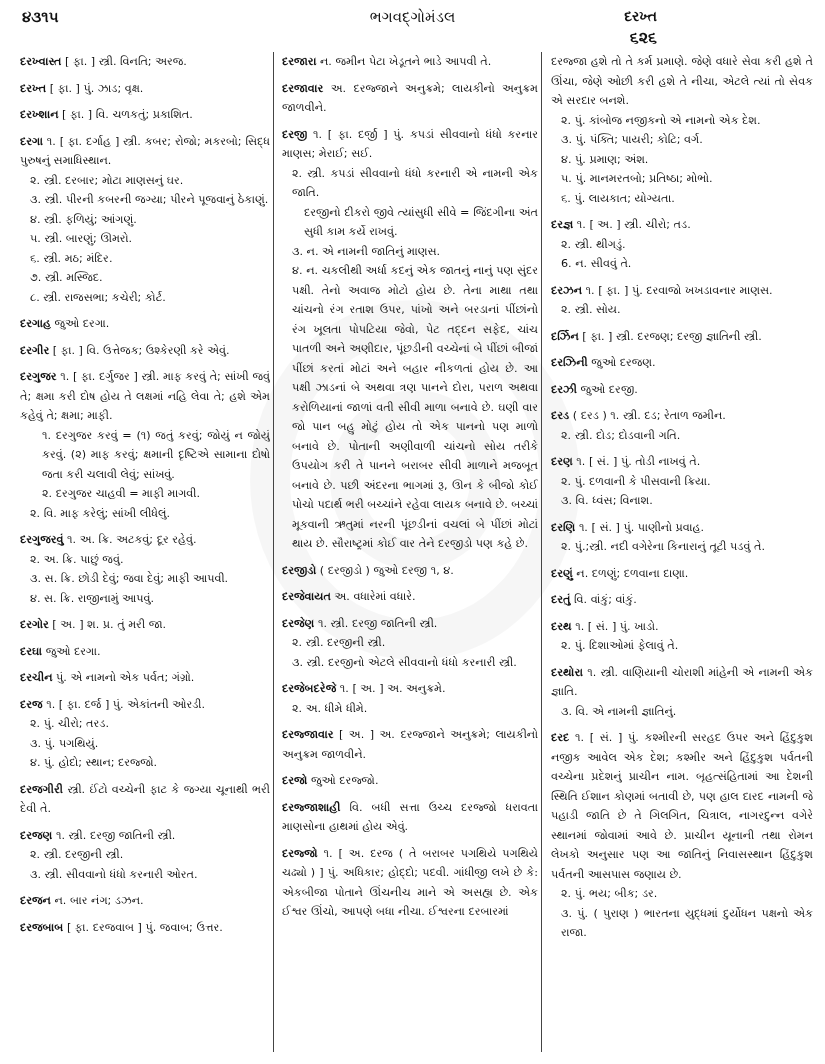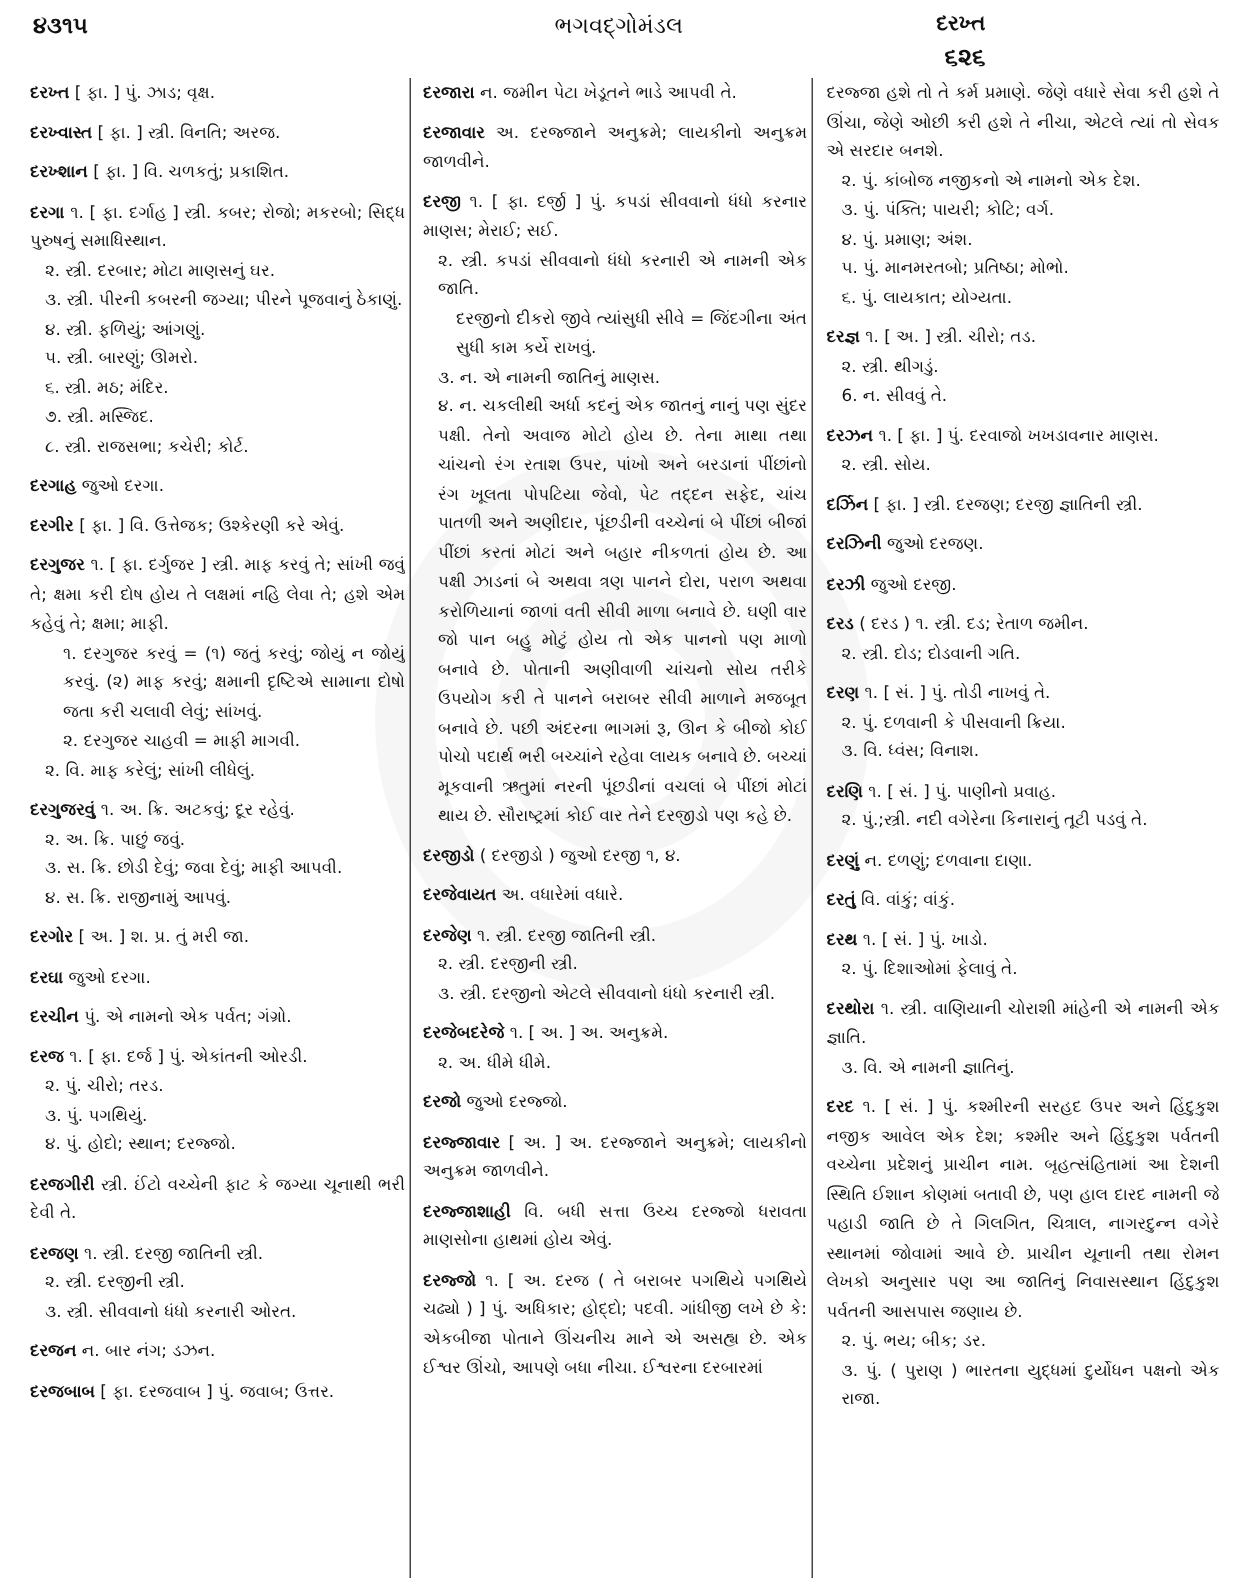--- a/index.html
+++ b/index.html
@@ -124,22 +124,22 @@
   <span class="page-number">૪૩૧૫</span>
   <span class="book-title">ભગવદ્ગોમંડલ</span>
   <span class="guide-word">દરખ્ત</span>
   <span class="column-number">૬૨૬</span>
 </header>
 
 <main class="columns">
   <div class="divider divider-1"></div>
   <div class="divider divider-2"></div>
   <section class="col col-1">
+      <p class="entry"><span class="headword">દરખ્વાસ્ત</span> <span class="first">[ ફા. ] સ્ત્રી. વિનતિ; અરજ.</span></p>
       <p class="entry"><span class="headword">દરખ્ત</span> <span class="first">[ ફા. ] પું. ઝાડ; વૃક્ષ.</span></p>
-      <p class="entry"><span class="headword">દરખ્વાસ્ત</span> <span class="first">[ ફા. ] સ્ત્રી. વિનતિ; અરજ.</span></p>
       <p class="entry"><span class="headword">દરખ્શાન</span> <span class="first">[ ફા. ] વિ. ચળકતું; પ્રકાશિત.</span></p>
       <p class="entry"><span class="headword">દરગા</span> <span class="first">૧. [ ફા. દર્ગાહ ] સ્ત્રી. કબર; રોજો; મકરબો; સિદ્ધ પુરુષનું સમાધિસ્થાન.</span><span class="sense">૨. સ્ત્રી. દરબાર; મોટા માણસનું ઘર.</span><span class="sense">૩. સ્ત્રી. પીરની કબરની જગ્યા; પીરને પૂજવાનું ઠેકાણું.</span><span class="sense">૪. સ્ત્રી. ફળિયું; આંગણું.</span><span class="sense">૫. સ્ત્રી. બારણું; ઊમરો.</span><span class="sense">૬. સ્ત્રી. મઠ; મંદિર.</span><span class="sense">૭. સ્ત્રી. મસ્જિદ.</span><span class="sense">૮. સ્ત્રી. રાજસભા; કચેરી; કોર્ટ.</span></p>
       <p class="entry"><span class="headword">દરગાહ</span> <span class="first">જુઓ દરગા.</span></p>
       <p class="entry"><span class="headword">દરગીર</span> <span class="first">[ ફા. ] વિ. ઉત્તેજક; ઉશ્કેરણી કરે એવું.</span></p>
       <p class="entry"><span class="headword">દરગુજર</span> <span class="first">૧. [ ફા. દર્ગુજર ] સ્ત્રી. માફ કરવું તે; સાંખી જવું તે; ક્ષમા કરી દોષ હોય તે લક્ષમાં નહિ લેવા તે; હશે એમ કહેવું તે; ક્ષમા; માફી.</span><span class="sub">૧. દરગુજર કરવું = (૧) જતું કરવું; જોયું ન જોયું કરવું. (૨) માફ કરવું; ક્ષમાની દૃષ્ટિએ સામાના દોષો જતા કરી ચલાવી લેવું; સાંખવું.</span><span class="sub">૨. દરગુજર ચાહવી = માફી માગવી.</span><span class="sense">૨. વિ. માફ કરેલું; સાંખી લીધેલું.</span></p>
       <p class="entry"><span class="headword">દરગુજરવું</span> <span class="first">૧. અ. ક્રિ. અટકવું; દૂર રહેવું.</span><span class="sense">૨. અ. ક્રિ. પાછું જવું.</span><span class="sense">૩. સ. ક્રિ. છોડી દેવું; જવા દેવું; માફી આપવી.</span><span class="sense">૪. સ. ક્રિ. રાજીનામું આપવું.</span></p>
       <p class="entry"><span class="headword">દરગોર</span> <span class="first">[ અ. ] શ. પ્ર. તું મરી જા.</span></p>
       <p class="entry"><span class="headword">દરઘા</span> <span class="first">જુઓ દરગા.</span></p>
       <p class="entry"><span class="headword">દરચીન</span> <span class="first">પું. એ નામનો એક પર્વત; ગંગ્રો.</span></p>
       <p class="entry"><span class="headword">દરજ</span> <span class="first">૧. [ ફા. દર્જ ] પું. એકાંતની ઓરડી.</span><span class="sense">૨. પું. ચીરો; તરડ.</span><span class="sense">૩. પું. પગથિયું.</span><span class="sense">૪. પું. હોદો; સ્થાન; દરજ્જો.</span></p>
@@ -149,22 +149,22 @@
       <p class="entry"><span class="headword">દરજબાબ</span> <span class="first">[ ફા. દરજવાબ ] પું. જવાબ; ઉત્તર.</span></p>
     </section>
   <section class="col col-2">
       <p class="entry"><span class="headword">દરજારા</span> <span class="first">ન. જમીન પેટા ખેડૂતને ભાડે આપવી તે.</span></p>
       <p class="entry"><span class="headword">દરજાવાર</span> <span class="first">અ. દરજ્જાને અનુક્રમે; લાયકીનો અનુક્રમ જાળવીને.</span></p>
       <p class="entry"><span class="headword">દરજી</span> <span class="first">૧. [ ફા. દર્જી ] પું. કપડાં સીવવાનો ધંધો કરનાર માણસ; મેરાઈ; સઈ.</span><span class="sense">૨. સ્ત્રી. કપડાં સીવવાનો ધંધો કરનારી એ નામની એક જાતિ.</span><span class="sub">દરજીનો દીકરો જીવે ત્યાંસુધી સીવે = જિંદગીના અંત સુધી કામ કર્યે રાખવું.</span><span class="sense">૩. ન. એ નામની જાતિનું માણસ.</span><span class="sense">૪. ન. ચકલીથી અર્ધા કદનું એક જાતનું નાનું પણ સુંદર પક્ષી. તેનો અવાજ મોટો હોય છે. તેના માથા તથા ચાંચનો રંગ રતાશ ઉપર, પાંખો અને બરડાનાં પીંછાંનો રંગ ખૂલતા પોપટિયા જેવો, પેટ તદ્દન સફેદ, ચાંચ પાતળી અને અણીદાર, પૂંછડીની વચ્ચેનાં બે પીંછાં બીજાં પીંછાં કરતાં મોટાં અને બહાર નીકળતાં હોય છે. આ પક્ષી ઝાડનાં બે અથવા ત્રણ પાનને દોરા, પરાળ અથવા કરોળિયાનાં જાળાં વતી સીવી માળા બનાવે છે. ઘણી વાર જો પાન બહુ મોટું હોય તો એક પાનનો પણ માળો બનાવે છે. પોતાની અણીવાળી ચાંચનો સોય તરીકે ઉપયોગ કરી તે પાનને બરાબર સીવી માળાને મજબૂત બનાવે છે. પછી અંદરના ભાગમાં રૂ, ઊન કે બીજો કોઈ પોચો પદાર્થ ભરી બચ્ચાંને રહેવા લાયક બનાવે છે. બચ્ચાં મૂકવાની ઋતુમાં નરની પૂંછડીનાં વચલાં બે પીંછાં મોટાં થાય છે. સૌરાષ્ટ્રમાં કોઈ વાર તેને દરજીડો પણ કહે છે.</span></p>
       <p class="entry"><span class="headword">દરજીડો</span> <span class="first">( દરજીડો ) જુઓ દરજી ૧, ૪.</span></p>
       <p class="entry"><span class="headword">દરજેવાયત</span> <span class="first">અ. વધારેમાં વધારે.</span></p>
       <p class="entry"><span class="headword">દરજેણ</span> <span class="first">૧. સ્ત્રી. દરજી જાતિની સ્ત્રી.</span><span class="sense">૨. સ્ત્રી. દરજીની સ્ત્રી.</span><span class="sense">૩. સ્ત્રી. દરજીનો એટલે સીવવાનો ધંધો કરનારી સ્ત્રી.</span></p>
       <p class="entry"><span class="headword">દરજેબદરેજે</span> <span class="first">૧. [ અ. ] અ. અનુક્રમે.</span><span class="sense">૨. અ. ધીમે ધીમે.</span></p>
+      <p class="entry"><span class="headword">દરજ્જાવાર</span> <span class="first">[ અ. ] અ. દરજ્જાને અનુક્રમે; લાયકીનો અનુક્રમ જાળવીને.</span></p>
       <p class="entry"><span class="headword">દરજો</span> <span class="first">જુઓ દરજ્જો.</span></p>
-      <p class="entry"><span class="headword">દરજ્જાવાર</span> <span class="first">[ અ. ] અ. દરજ્જાને અનુક્રમે; લાયકીનો અનુક્રમ જાળવીને.</span></p>
       <p class="entry"><span class="headword">દરજ્જાશાહી</span> <span class="first">વિ. બધી સત્તા ઉચ્ચ દરજ્જો ધરાવતા માણસોના હાથમાં હોય એવું.</span></p>
       <p class="entry"><span class="headword">દરજ્જો</span> <span class="first">૧. [ અ. દરજ ( તે બરાબર પગથિયે પગથિયે ચઢ્યો ) ] પું. અધિકાર; હોદ્દો; પદવી. ગાંધીજી લખે છે કે: એકબીજા પોતાને ઊંચનીચ માને એ અસહ્ય છે. એક ઈશ્વર ઊંચો, આપણે બધા નીચા. ઈશ્વરના દરબારમાં</span></p>
     </section>
   <section class="col col-3">
       <p class="entry"><span class="first">દરજ્જા હશે તો તે કર્મ પ્રમાણે. જેણે વધારે સેવા કરી હશે તે ઊંચા, જેણે ઓછી કરી હશે તે નીચા, એટલે ત્યાં તો સેવક એ સરદાર બનશે.</span><span class="sense">૨. પું. કાંબોજ નજીકનો એ નામનો એક દેશ.</span><span class="sense">૩. પું. પંક્તિ; પાયરી; કોટિ; વર્ગ.</span><span class="sense">૪. પું. પ્રમાણ; અંશ.</span><span class="sense">૫. પું. માનમરતબો; પ્રતિષ્ઠા; મોભો.</span><span class="sense">૬. પું. લાયકાત; યોગ્યતા.</span></p>
       <p class="entry"><span class="headword">દરજ્ઞ</span> <span class="first">૧. [ અ. ] સ્ત્રી. ચીરો; તડ.</span><span class="sense">૨. સ્ત્રી. થીગડું.</span><span class="sense">6. ન. સીવવું તે.</span></p>
       <p class="entry"><span class="headword">દરઝન</span> <span class="first">૧. [ ફા. ] પું. દરવાજો ખખડાવનાર માણસ.</span><span class="sense">૨. સ્ત્રી. સોય.</span></p>
       <p class="entry"><span class="headword">દર્ઝિન</span> <span class="first">[ ફા. ] સ્ત્રી. દરજણ; દરજી જ્ઞાતિની સ્ત્રી.</span></p>
       <p class="entry"><span class="headword">દરઝિની</span> <span class="first">જુઓ દરજણ.</span></p>
       <p class="entry"><span class="headword">દરઝી</span> <span class="first">જુઓ દરજી.</span></p>

